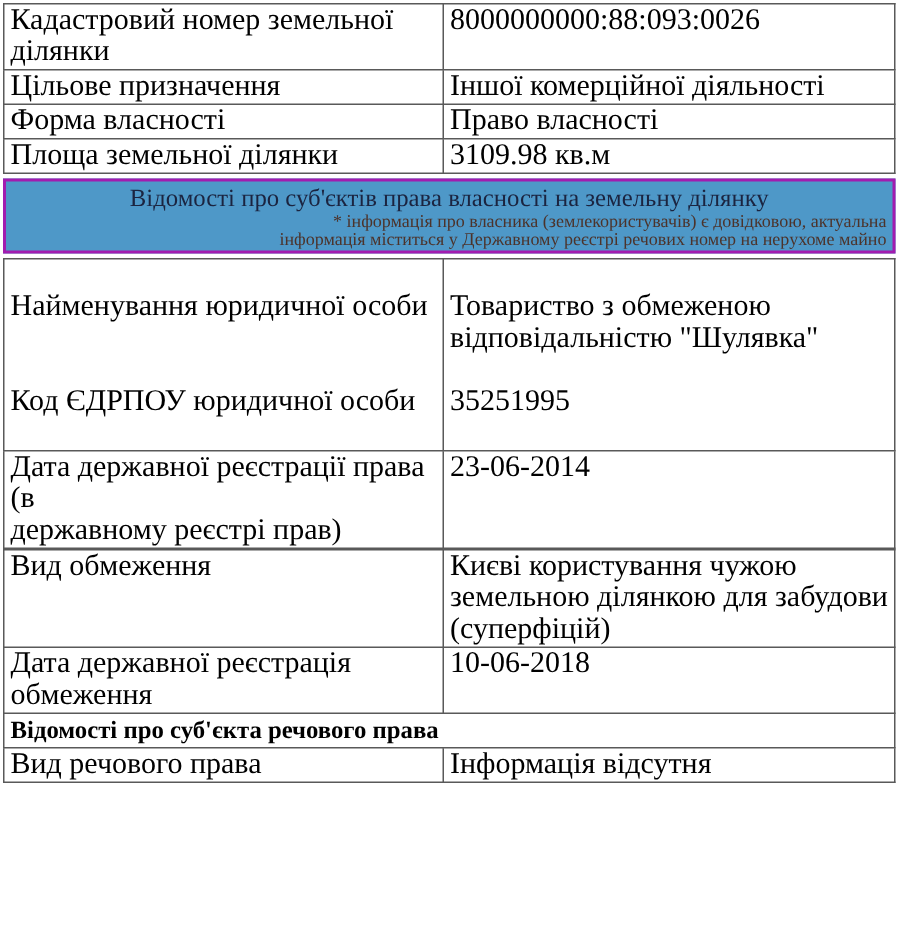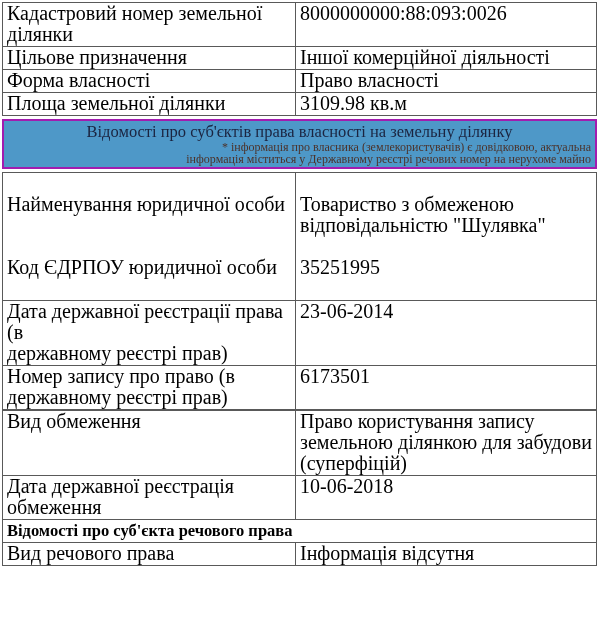--- a/index.html
+++ b/index.html
@@ -92,34 +92,29 @@
         <div class="line">Товариство з обмеженою
 відповідальністю "Шулявка"</div>
         <div class="line">35251995</div>
       </td>
     </tr>
     <tr>
       <td class="lbl">Дата державної реєстрації права (в
 державному реєстрі прав)</td>
       <td>23-06-2014</td>
     </tr>
-    <tr>
-      <td class="lbl">Номер запису про право (в
-державному реєстрі прав)</td>
-      <td>6173501</td>
-    </tr>
   </tbody>
     </table>
 
 
   <table>
     <tbody>
         <tr>
       <td class="lbl">Вид обмеження</td>
-      <td>Право користування запису
+      <td>Києві користування чужою
 земельною ділянкою для забудови
 (суперфіцій)</td>
     </tr>
     <tr>
       <td class="lbl">Дата державної реєстрація обмеження</td>
       <td>10-06-2018</td>
     </tr>
     <tr>
       <td colspan="2" class="mid-head">Відомості про суб'єкта речового права</td>
     </tr>

